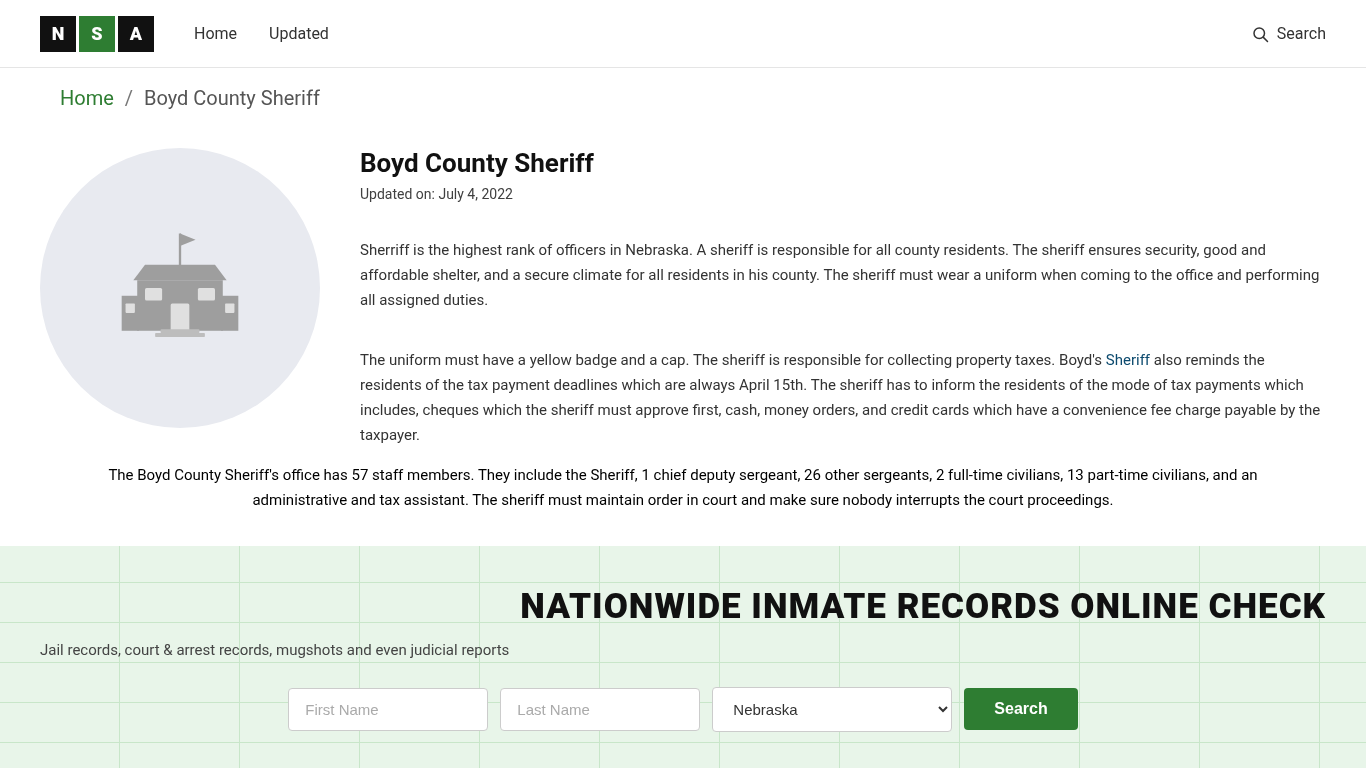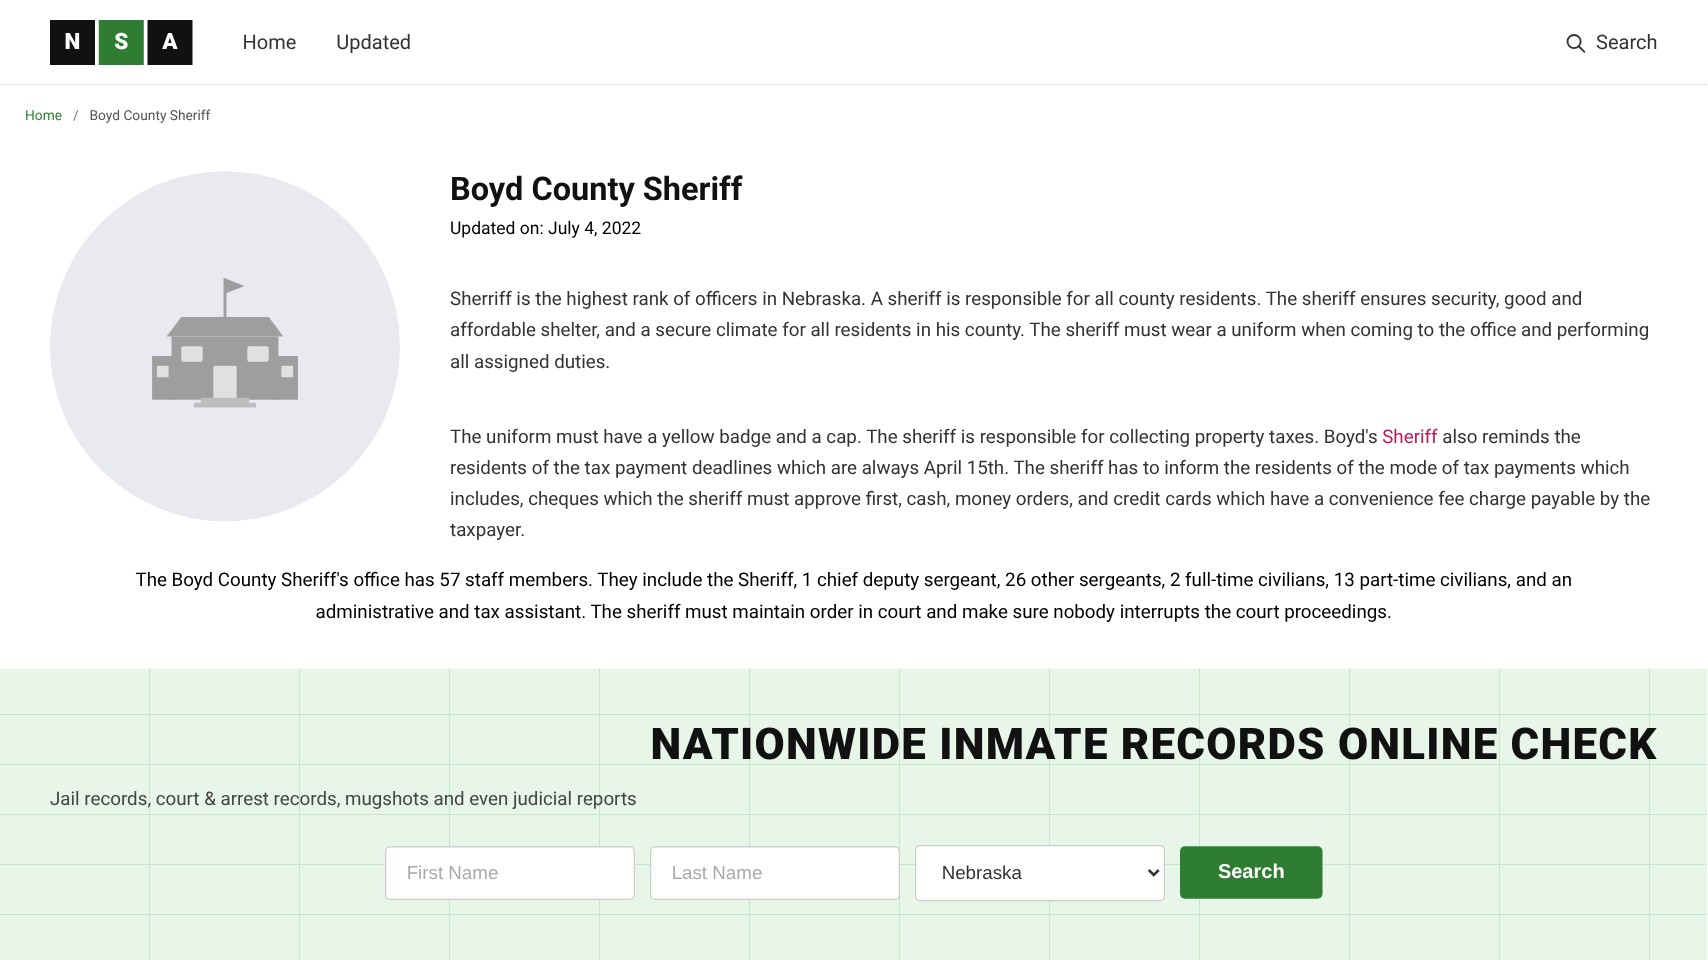--- a/index.html
+++ b/index.html
@@ -76,22 +76,22 @@
       color: #333;
     }
 
     .search-icon-svg {
       width: 18px;
       height: 18px;
     }
 
     
     .breadcrumb {
-      padding: 18px 20px;
-      font-size: 11px;
+      padding: 18px 60px;
+      font-size: 20px;
       color: #555;
     }
 
     .breadcrumb a {
       color: #2e7d32;
       text-decoration: none;
     }
 
     .breadcrumb-sep {
       margin: 0 6px;
@@ -135,34 +135,34 @@
 
     .sheriff-title {
       font-size: 26px;
       font-weight: 700;
       color: #111;
       margin-bottom: 8px;
     }
 
     .updated-on {
       font-size: 14px;
-      color: #000000;
+      color: #404040;
       margin-bottom: 4px;
     }
 
     .sheriff-desc p {
       font-size: 15px;
       line-height: 1.65;
       color: #333;
       margin-bottom: 16px;
       margin-top: 36px;
     }
 
     .sheriff-desc a {
-      color: #be185d;
+      color: #0c4a6e;
       text-decoration: none;
     }
 
     
     .full-width-para {
       font-size: 15px;
       line-height: 1.65;
       color: #000000;
       margin-top: 0;
       padding: 0 40px;
@@ -227,21 +227,21 @@
 
     .inmate-form input::placeholder {
       color: #aaa;
     }
 
     .inmate-form select {
       padding: 12px 16px;
       border: 1px solid #ccc;
       border-radius: 4px;
       font-size: 15px;
-      width: 200px;
+      width: 240px;
       background: #fff;
       color: #333;
       appearance: auto;
     }
 
     .inmate-form button {
       padding: 12px 30px;
       background: #2e7d32;
       color: #fff;
       border: none;

